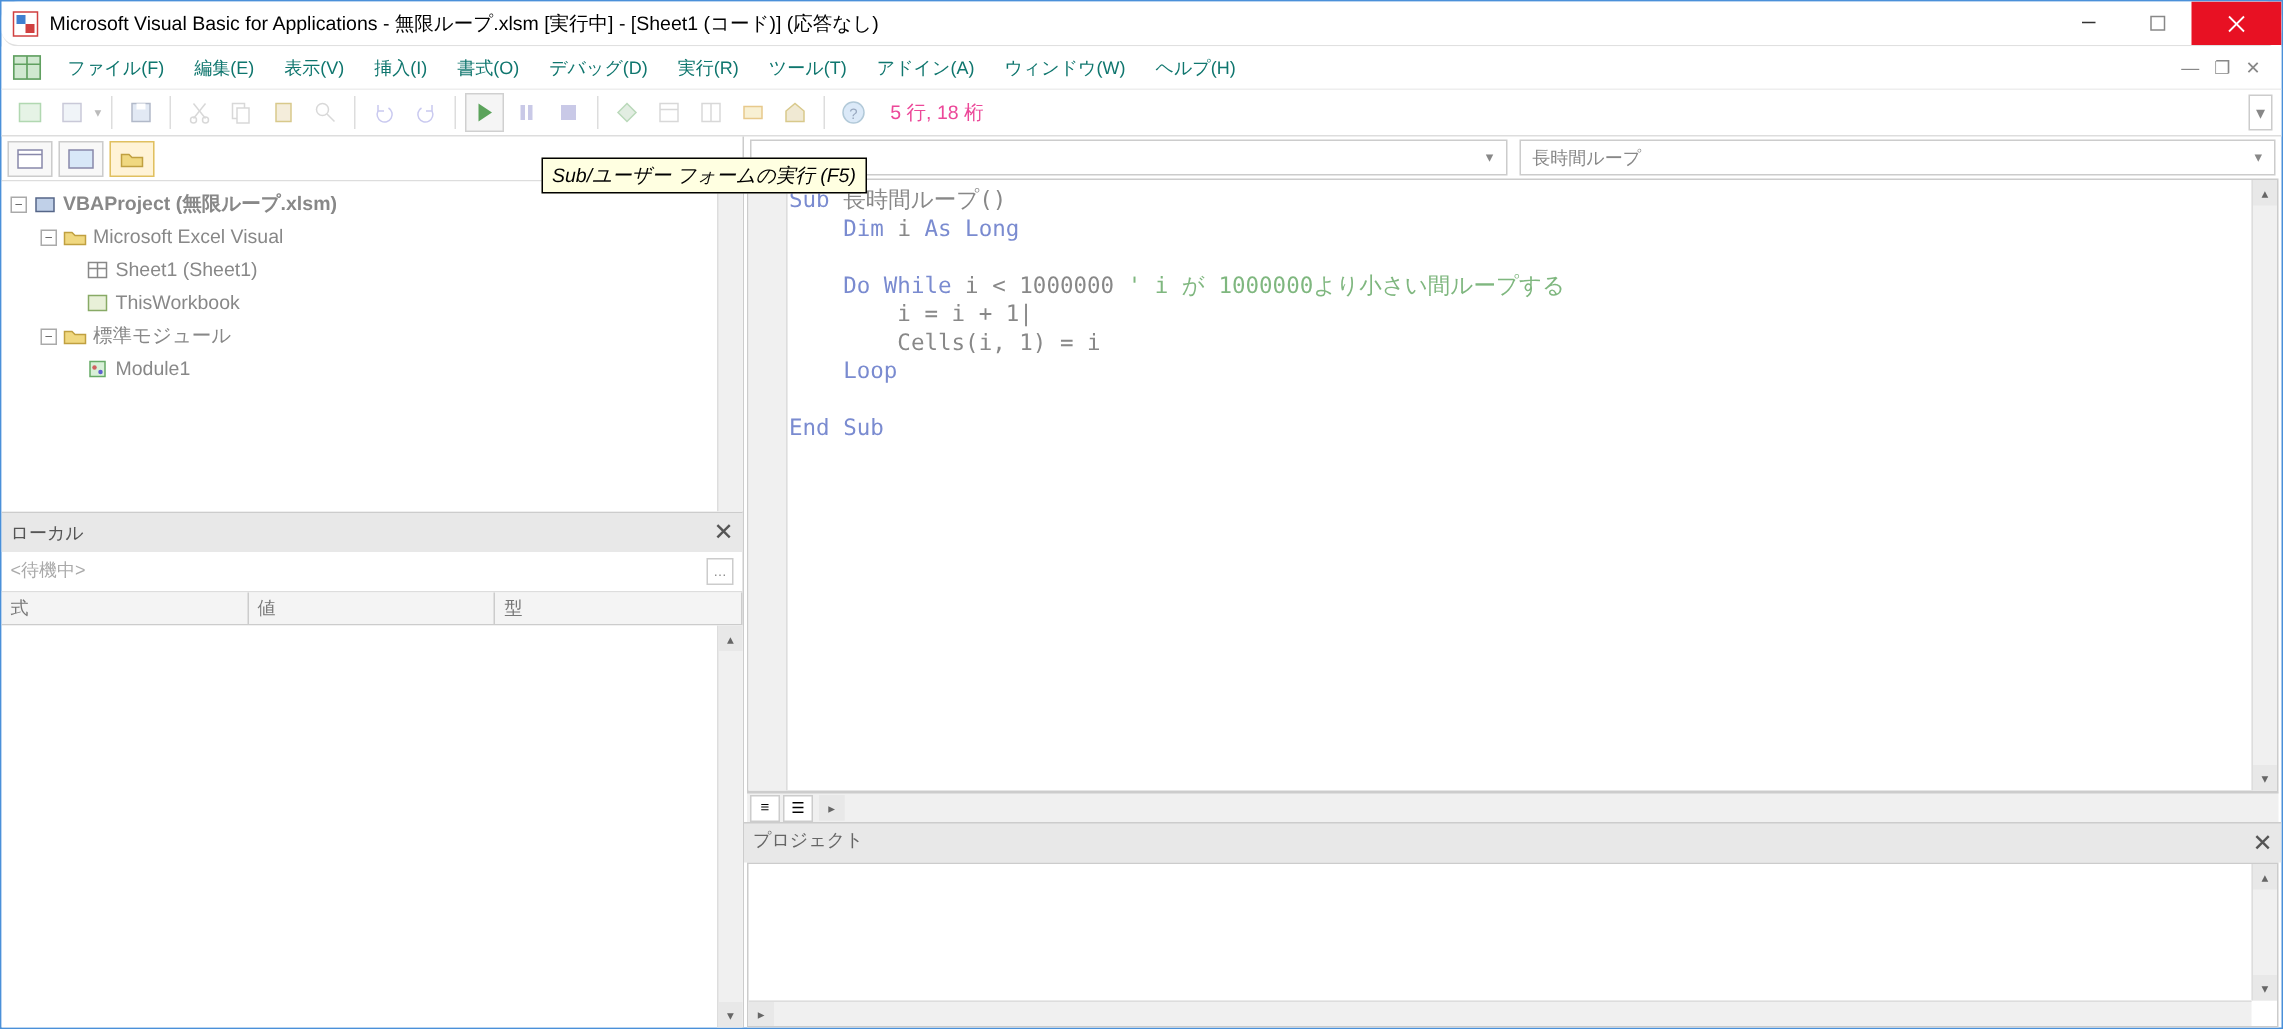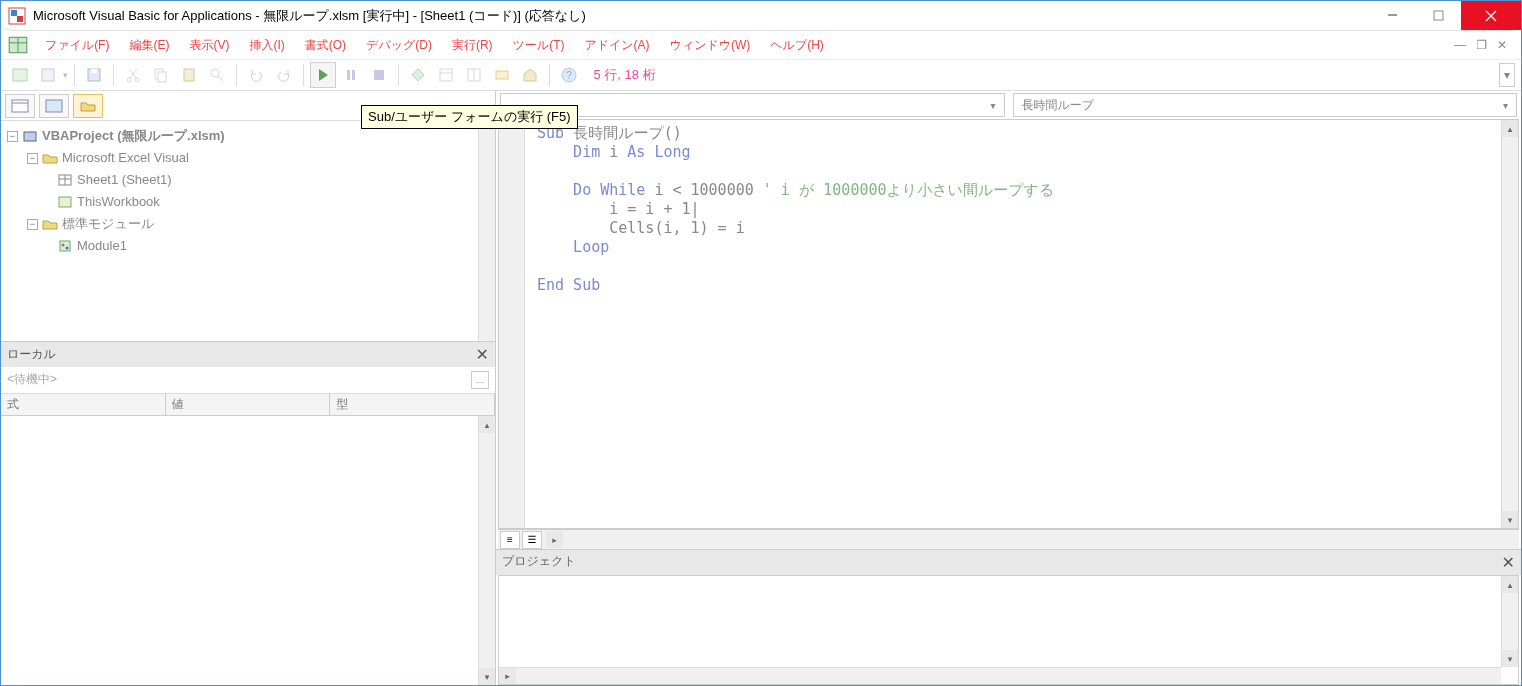--- a/index.html
+++ b/index.html
@@ -5,21 +5,21 @@
 * { box-sizing: border-box; margin: 0; padding: 0; }
 body { font-family: "Meiryo UI", "Yu Gothic UI", sans-serif; font-size: 12px; background: #fff; overflow: hidden; width: 1522px; height: 686px; border: 1px solid #4a90d9; }
 .titlebar { height: 30px; display: flex; align-items: center; background: #fff; border-bottom: 1px solid #e0e0e0; border-radius: 11px; }
 .titlebar-icon { width: 20px; height: 20px; margin: 0 6px; }
 .titlebar-text { flex: 1; font-size: 13px; color: #000; }
 .win-btns { display: flex; height: 100%; }
 .win-btn { width: 46px; display: flex; align-items: center; justify-content: center; color: #555; }
 .win-btn.close { background: #e81123; color: #fff; width: 60px; }
 .menubar { height: 28px; display: flex; align-items: center; padding: 0 6px; background: #fff; color: #999; }
 .menubar-icon { width: 22px; height: 22px; margin-right: 6px; }
-.menu-item { padding: 3px 10px; color: #ef4444; }
+.menu-item { padding: 3px 10px; color: #0f766e; }
 .mdi-btns { margin-left: auto; display: flex; gap: 10px; padding-right: 8px; color: #888; }
 .toolbar { height: 32px; display: flex; align-items: center; padding: 2px 6px; background: #fff; border-top: 1px solid #eee; border-bottom: 1px solid #ddd; gap: 2px; }
 .tbtn { width: 26px; height: 26px; display: flex; align-items: center; justify-content: center; opacity: 0.45; }
 .tbtn.active { opacity: 0.9; border: 1px solid #ccc; background: #f5f5f5; }
 .tsep { width: 1px; height: 22px; background: #ddd; margin: 0 4px; }
 .cursor-pos { color: #ec4899; padding: 0 10px; font-size: 13px; }
 .end-dd { width: 16px; height: 24px; border: 1px solid #ccc; margin-left: auto; display:flex; align-items:center; justify-content:center; color:#888;}
 .workspace { display: flex; height: calc(100% - 90px); }
 .left-pane { width: 495px; display: flex; flex-direction: column; border-right: 1px solid #ccc; }
 .proj-header { background: #e8e8e8; padding: 3px 6px; color: #666; font-size: 12px; border-bottom: 1px solid #ccc; }
@@ -37,24 +37,24 @@
 .locals-close { margin-left: auto; font-size: 16px; color: #555; }
 .locals-wait { padding: 4px 6px; color: #aaa; border-bottom: 1px solid #ddd; display:flex; }
 .locals-wait-dd { margin-left:auto; border:1px solid #ccc; width:18px; height:18px; display:flex; align-items:center; justify-content:center; font-size:9px; color:#888;}
 .locals-cols { display: flex; border-bottom: 1px solid #ccc; background: #f4f4f4; }
 .locals-col { flex: 1; padding: 2px 6px; border-right: 1px solid #ccc; color: #777; }
 .locals-body { flex: 1; position: relative; background: #fff; }
 .right-pane { flex: 1; display: flex; flex-direction: column; }
 .obj-bar { height: 28px; display: flex; gap: 8px; padding: 2px 4px; position: relative; }
 .obj-dd { flex: 1; border: 1px solid #ccc; background: #fff; color: #888; padding: 2px 8px; display: flex; align-items: center; }
 .obj-dd-arrow { margin-left: auto; color: #888; font-size: 10px; }
-.tooltip { position: absolute; left: -135px; top: 14px; background: #ffffe1; border: 1px solid #000; padding: 2px 6px; color: #000; font-size: 13px; z-index: 10; white-space: nowrap; }
+.tooltip { position: absolute; left: -135px; top: 14px; background: #ffffe1; border: 1px solid #000; padding: 2px 6px; color: #000; font-size: 13px; z-index: 10; white-space: nowrap; font-style: italic; }
 .code-area { flex: 1; display: flex; position: relative; background: #fff; border: 1px solid #ccc; margin: 0 2px; }
 .code-margin { width: 26px; background: #f0f0f0; border-right: 1px solid #ddd; }
-.code-text { flex: 1; padding: 4px 12px; font-family: Consolas, monospace; font-size: 15px; line-height: 19px; color: #888; white-space: pre; }
+.code-text { flex: 1; padding: 4px 1px; font-family: Consolas, monospace; font-size: 15px; line-height: 19px; color: #888; white-space: pre; }
 .kw { color: #7a8bd0; }
 .cm { color: #7fb77f; }
 .code-scroll-v { width: 17px; background: #f0f0f0; border-left: 1px solid #ddd; position: relative; }
 .sc-arrow { position: absolute; left: 0; width: 100%; height: 17px; display:flex; align-items:center; justify-content:center; font-size:9px; color:#666; background:#e8e8e8; }
 .code-bottom { height: 20px; display: flex; align-items: center; border-top: 1px solid #ccc; background: #f0f0f0; margin: 0 2px; }
 .view-btn { width: 20px; height: 18px; border: 1px solid #ccc; display: flex; align-items: center; justify-content: center; background: #fff; margin-left: 2px; font-size: 10px; }
 .hscroll { flex: 1; margin: 0 4px; height: 17px; background: #f0f0f0; position: relative; }
 .imm-header { background: #e8e8e8; padding: 3px 6px; color: #666; border-top: 1px solid #ccc; display: flex; }
 .imm-close { margin-left: auto; font-size: 16px; color: #555; }
 .imm-body { height: 110px; background: #fff; border: 1px solid #ccc; margin: 0 2px; position: relative; }

